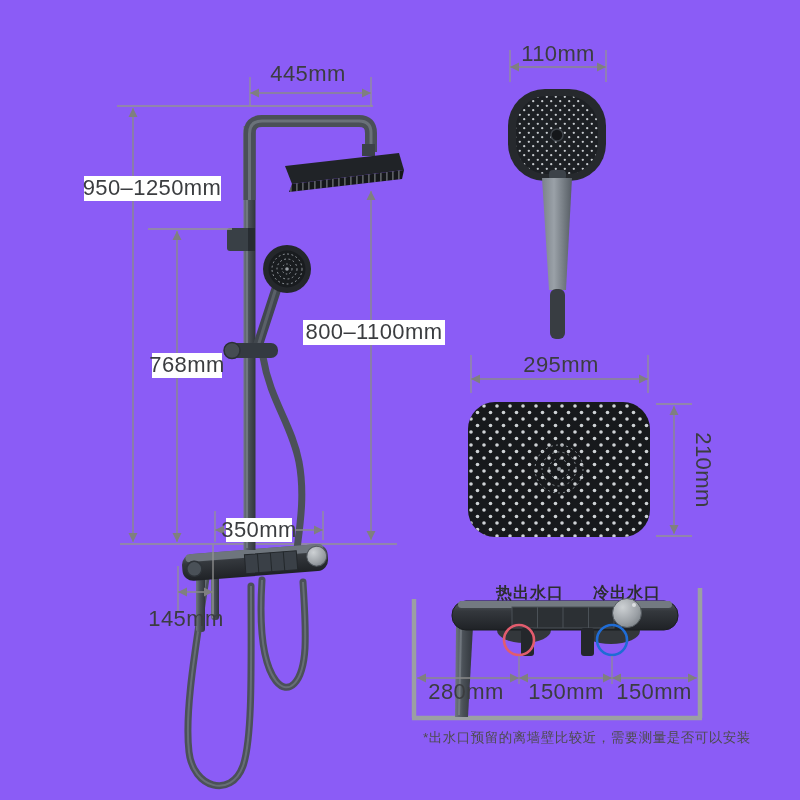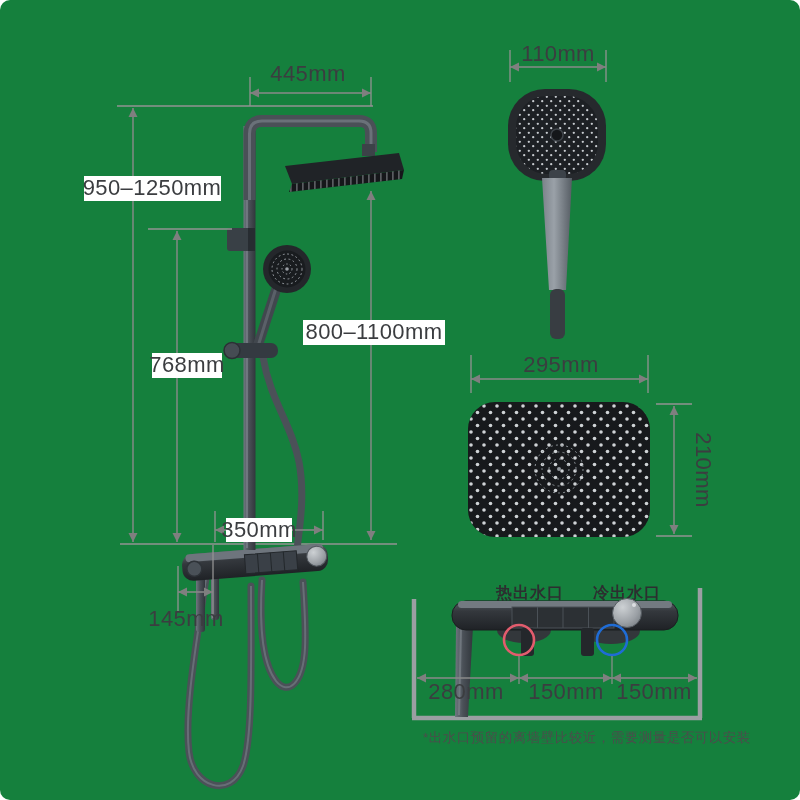--- a/index.html
+++ b/index.html
@@ -1,17 +1,17 @@
 <!DOCTYPE html>
 <html lang="zh"><head>
 <meta charset="utf-8">
 <style>
   html,body{margin:0;padding:0;background:#ffffff;}
-  .canvas{position:relative;width:800px;height:800px;background:#15803d;overflow:hidden;
-          font-family:"Liberation Sans","DejaVu Sans",sans-serif;border-radius:10px;}
+  .canvas{position:relative;width:800px;height:800px;background:#8b5cf6;overflow:hidden;
+          font-family:"Liberation Sans","DejaVu Sans",sans-serif;}
   svg{display:block;}
   .dim-line{stroke:#8a8a8a;stroke-width:1.4;fill:none;}
   .ext-line{stroke:#939393;stroke-width:1.3;fill:none;}
   .leader{stroke:#8f8f8f;stroke-width:1.2;fill:none;}
   .bracket{stroke:#9b9fa3;stroke-width:4.5;fill:none;}
   .dim-text{font:22px "Liberation Sans","DejaVu Sans",sans-serif;fill:#3b3d40;letter-spacing:.4px;}
   .cjk-text{font:bold 16px "Liberation Sans","DejaVu Sans",sans-serif;fill:#2c2e30;letter-spacing:1px;}
   .note-text{font:13.5px "Liberation Sans","DejaVu Sans",sans-serif;fill:#4c4c4c;letter-spacing:.5px;}
   .label-bg{fill:#ffffff;}
 </style>

